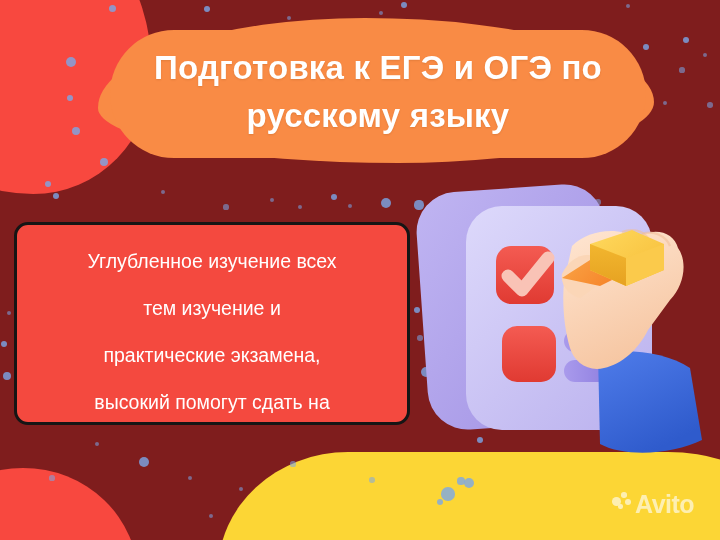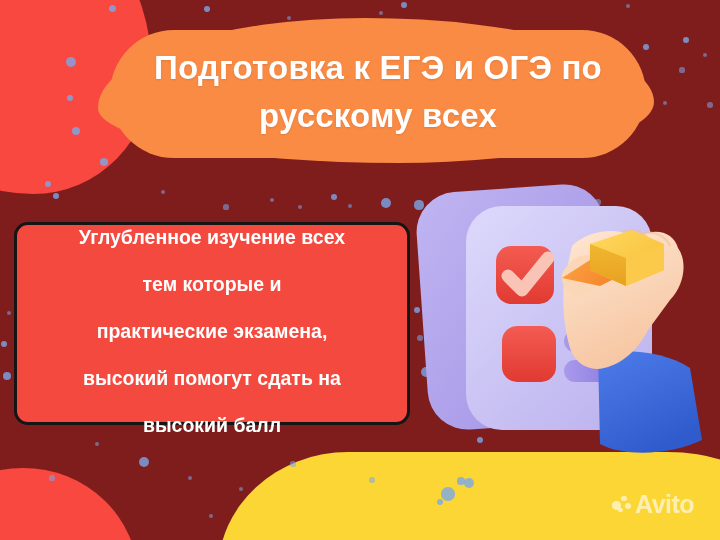--- a/index.html
+++ b/index.html
@@ -99,21 +99,21 @@
     z-index: 7;
     display: flex;
     flex-direction: column;
     align-items: center;
     justify-content: center;
     padding: 4px 2px;
   }
   .desc-line {
     color: #ffffff;
     font-size: 19.5px;
-    font-weight: bold;
+    font-weight: normal;
     line-height: 31px;
     text-align: center;
     white-space: nowrap;
     margin-top: 16px;
   }
 
   
   #illustration {
     position: absolute;
     left: 412px;
@@ -124,21 +124,20 @@
   }
   #illustration svg { display: block; }
 
   
   #avito-watermark {
     position: absolute;
     left: 612px;
     top: 492px;
     z-index: 9;
     display: flex;
-    align-items: center;
     gap: 4px;
     opacity: 0.62;
   }
   #avito-dots { position: relative; width: 19px; height: 18px; }
   #avito-dots i {
     position: absolute;
     display: block;
     border-radius: 50%;
     background: #ffffff;
   }
@@ -302,29 +301,28 @@
         <path d="M214 76 L252 62 L252 88 L214 104 Z" fill="#fbca4b"></path>
       </g>
     </svg>
   </div>
 
   <div class="blob" id="blob-orange-title"></div>
   <div class="blob" id="blob-orange-title-2"></div>
 
   <div id="title-block">
     <div class="title-line">Подготовка к ЕГЭ и ОГЭ по</div>
-    <div class="title-line">русскому всех</div>
+    <div class="title-line">русскому языку</div>
   </div>
 
   <div id="desc-card">
     <div class="desc-line">Углубленное изучение всех</div>
-    <div class="desc-line">тем которые и</div>
+    <div class="desc-line">тем изучение и</div>
     <div class="desc-line">практические экзамена,</div>
     <div class="desc-line">высокий помогут сдать на</div>
-    <div class="desc-line">высокий балл</div>
   </div>
 
   <div id="avito-watermark">
     <span id="avito-dots">
       <i id="avito-dot-1"></i>
         <i id="avito-dot-2"></i>
         <i id="avito-dot-3"></i>
         <i id="avito-dot-4"></i>
     </span>
     <span id="avito-text">Avito</span>

